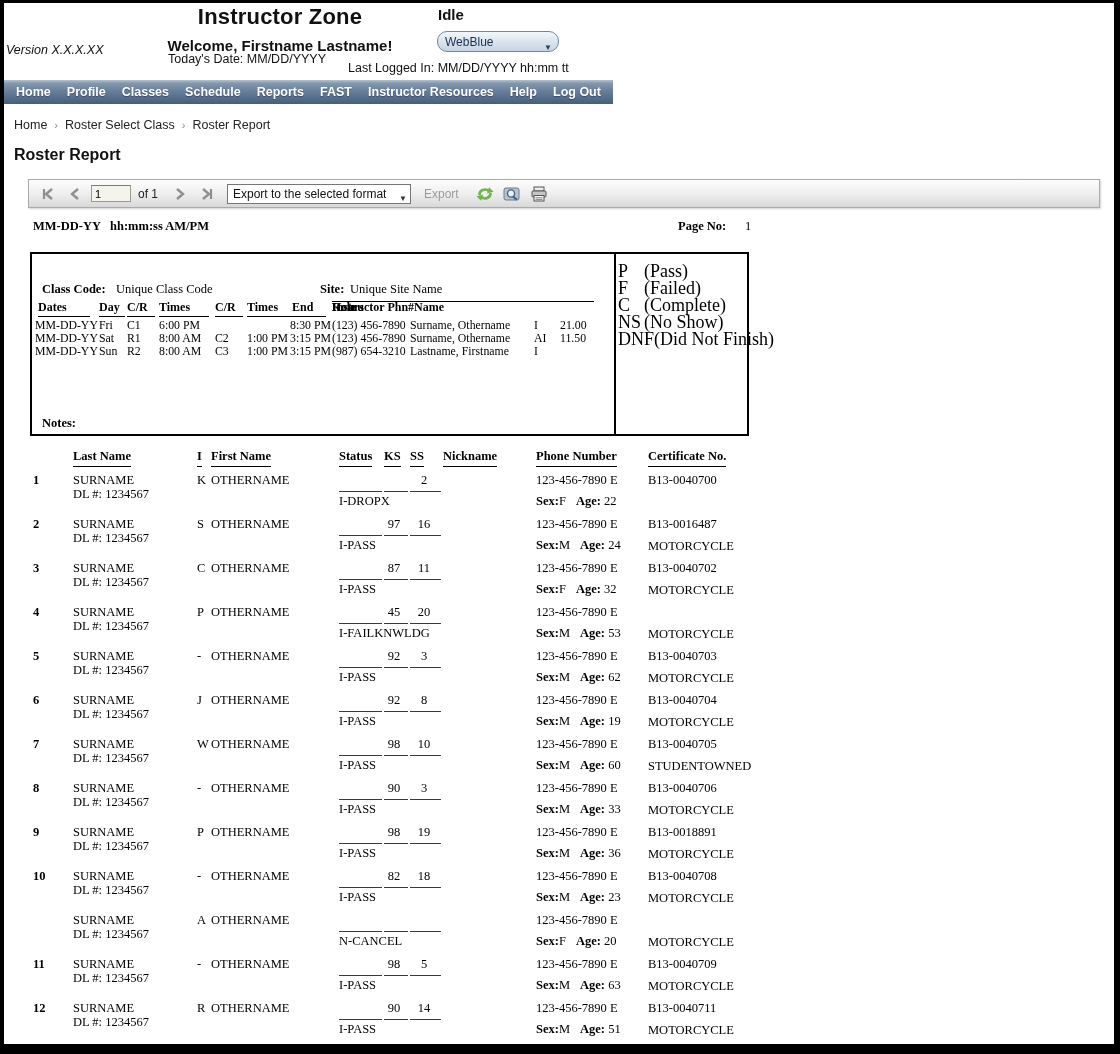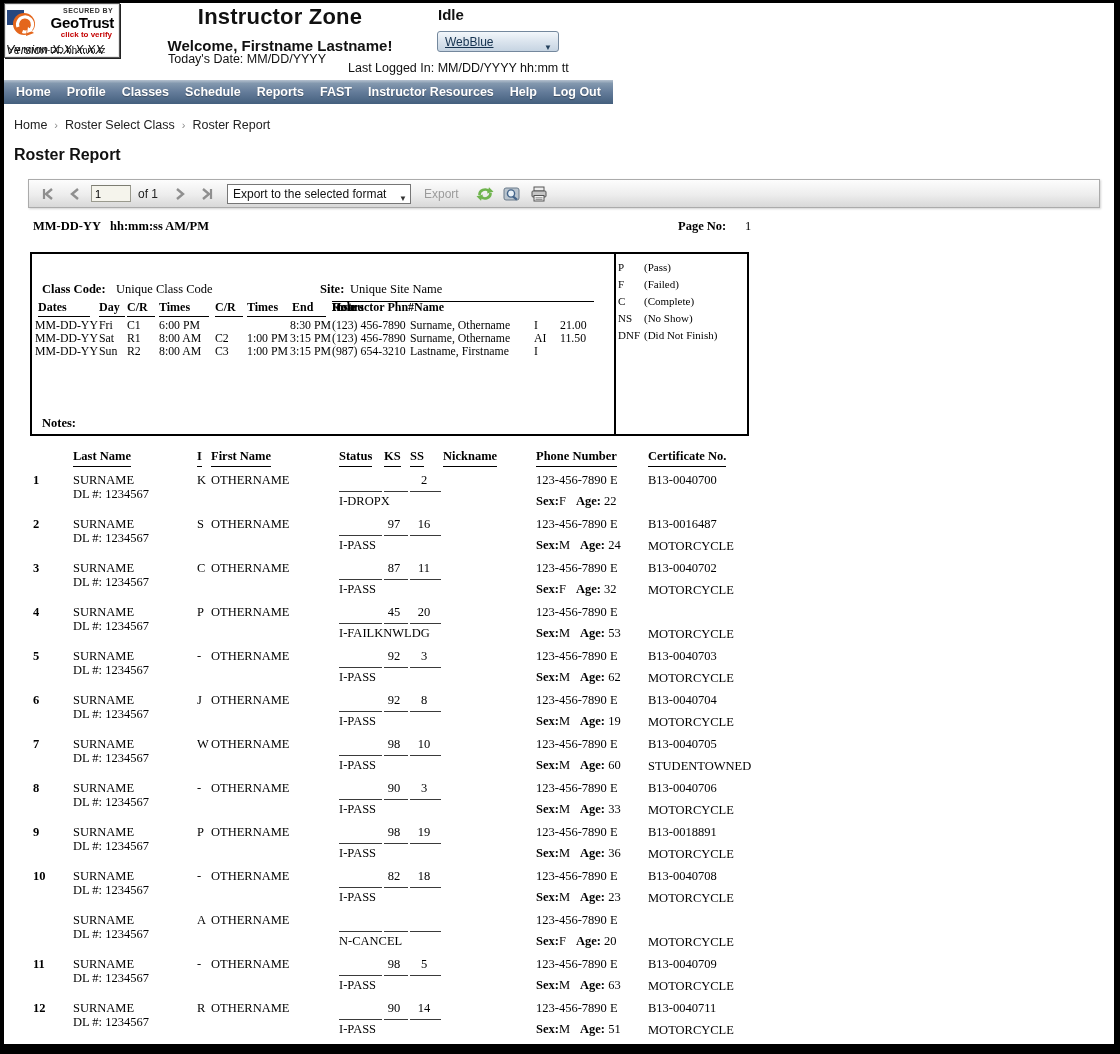--- a/index.html
+++ b/index.html
@@ -24,22 +24,22 @@
   
   .version{position:absolute;left:6px;top:43px;font-size:12.5px;font-style:italic;}
   .hdr-center{position:absolute;left:150px;top:4px;width:260px;text-align:center;}
   .hdr-title{font-size:22px;font-weight:bold;letter-spacing:.2px;}
   .hdr-welcome{font-size:15px;font-weight:bold;margin-top:7px;}
   .hdr-today{position:absolute;left:168px;top:52px;font-size:12.5px;}
   .hdr-idle{position:absolute;left:438px;top:6px;font-size:15px;font-weight:bold;}
   .hdr-lastlog{position:absolute;left:348px;top:61px;font-size:12.5px;}
   .theme-select{position:absolute;left:437px;top:31px;width:122px;height:21px;
      background:linear-gradient(180deg,#f3f7fb 0%,#dde6ef 45%,#c6d4e2 100%);
-     border:1px solid #74889d;border-radius:3px;font-size:12px;color:#15324f;
-     line-height:20px;padding-left:7px;box-sizing:border-box;cursor:default;text-decoration:underline;}
+     border:1px solid #74889d;border-radius:10px;font-size:12px;color:#15324f;
+     line-height:20px;padding-left:7px;box-sizing:border-box;cursor:default;}
   .theme-arrow{position:absolute;right:6px;top:6px;font-size:8px;color:#23405c;}
 
   
   .nav{position:absolute;left:4px;top:80px;width:609px;height:24px;
      background:linear-gradient(180deg,#b5c1cf 0%,#8398ae 14%,#647c9a 50%,#445f7d 100%);
      display:flex;align-items:center;justify-content:space-between;padding:0 12px;box-sizing:border-box;}
   .nav-item{color:#fff;font-size:12.5px;font-weight:bold;white-space:nowrap;text-shadow:0 1px 1px rgba(0,0,0,.35);cursor:pointer;}
 
   
   .breadcrumb{position:absolute;left:14px;top:118px;font-size:12.5px;color:#222;}
@@ -96,21 +96,21 @@
   .rb-rows{position:absolute;top:64px;left:0;right:137px;}
   .rb-row{position:relative;height:13px;font-size:11.8px;}
   .rb-row span{position:absolute;white-space:nowrap;top:0;}
   .rb-row .c-dates{left:3px;}  .rb-row .c-day{left:67px;}
   .rb-row .c-cr1{left:95px;}   .rb-row .c-times1{left:127px;}
   .rb-row .c-cr2{left:183px;}  .rb-row .c-times2{left:215px;}
   .rb-row .c-end{left:258px;}  .rb-row .c-phone{left:300px;}
   .rb-row .c-name{left:378px;} .rb-row .c-role{left:502px;}
   .rb-row .c-hours{left:528px;}
   .rb-notes{position:absolute;left:10px;bottom:3px;font-size:12.5px;font-weight:bold;}
-  .legend{position:absolute;left:586px;top:7px;width:128px;font-size:11px;}
+  .legend{position:absolute;left:586px;top:7px;width:128px;font-size:18px;}
   .lg-row{position:relative;height:17px;white-space:nowrap;}
   .lg-code{display:inline-block;min-width:26px;}
 
   
   .st-head{position:absolute;top:449px;left:0;width:1120px;height:18px;font-size:12.5px;font-weight:bold;}
   .st-head span{position:absolute;border-bottom:1px solid #000;padding-bottom:2px;white-space:nowrap;}
   .sh-last{left:73px;} .sh-init{left:197px;} .sh-first{left:211px;}
   .sh-status{left:339px;} .sh-ks{left:384px;} .sh-ss{left:410px;}
   .sh-nick{left:443px;} .sh-phone{left:536px;} .sh-cert{left:648px;}
   .st-rows{position:absolute;top:472px;left:0;width:1120px;height:572px;overflow:hidden;}
@@ -138,35 +138,20 @@
 </head>
 <body>
 
 <div class="screen">
 
   <div class="frame f-top"></div>
   <div class="frame f-left"></div>
   <div class="frame f-right"></div>
   <div class="frame f-bottom"></div>
 
-  <div class="badge">
-    <span class="b-logo">
-      <svg width="36" height="32" viewBox="0 0 36 32">
-        <rect x="1" y="3" width="17" height="15" fill="#27477f"></rect>
-        <circle cx="18" cy="17" r="11" fill="#e4661c"></circle>
-        <path d="M12 20 a7.5 7.5 0 1 1 4.5 4.5" stroke="#fff" stroke-width="3.2" fill="none"></path>
-        <path d="M20 29 l8 -3 -7 -5 z" fill="#e4661c"></path>
-        <path d="M21 26 l6 -2 -5 -4 z" fill="#fff"></path>
-      </svg>
-    </span>
-    <span class="b-secured">SECURED BY</span>
-    <span class="b-brand">GeoTrust</span>
-    <span class="b-verify">click to verify</span>
-    <span class="b-ts">YY MMM-DD hh:mm tz</span>
-  </div>
 
   <div class="version">Version X.X.X.XX</div>
   <div class="hdr-center">
     <div class="hdr-title">Instructor Zone</div>
     <div class="hdr-welcome">Welcome, Firstname Lastname!</div>
   </div>
   <div class="hdr-today">Today's Date: MM/DD/YYYY</div>
   <div class="hdr-idle">Idle</div>
   <div class="theme-select">
     <span>WebBlue</span>

